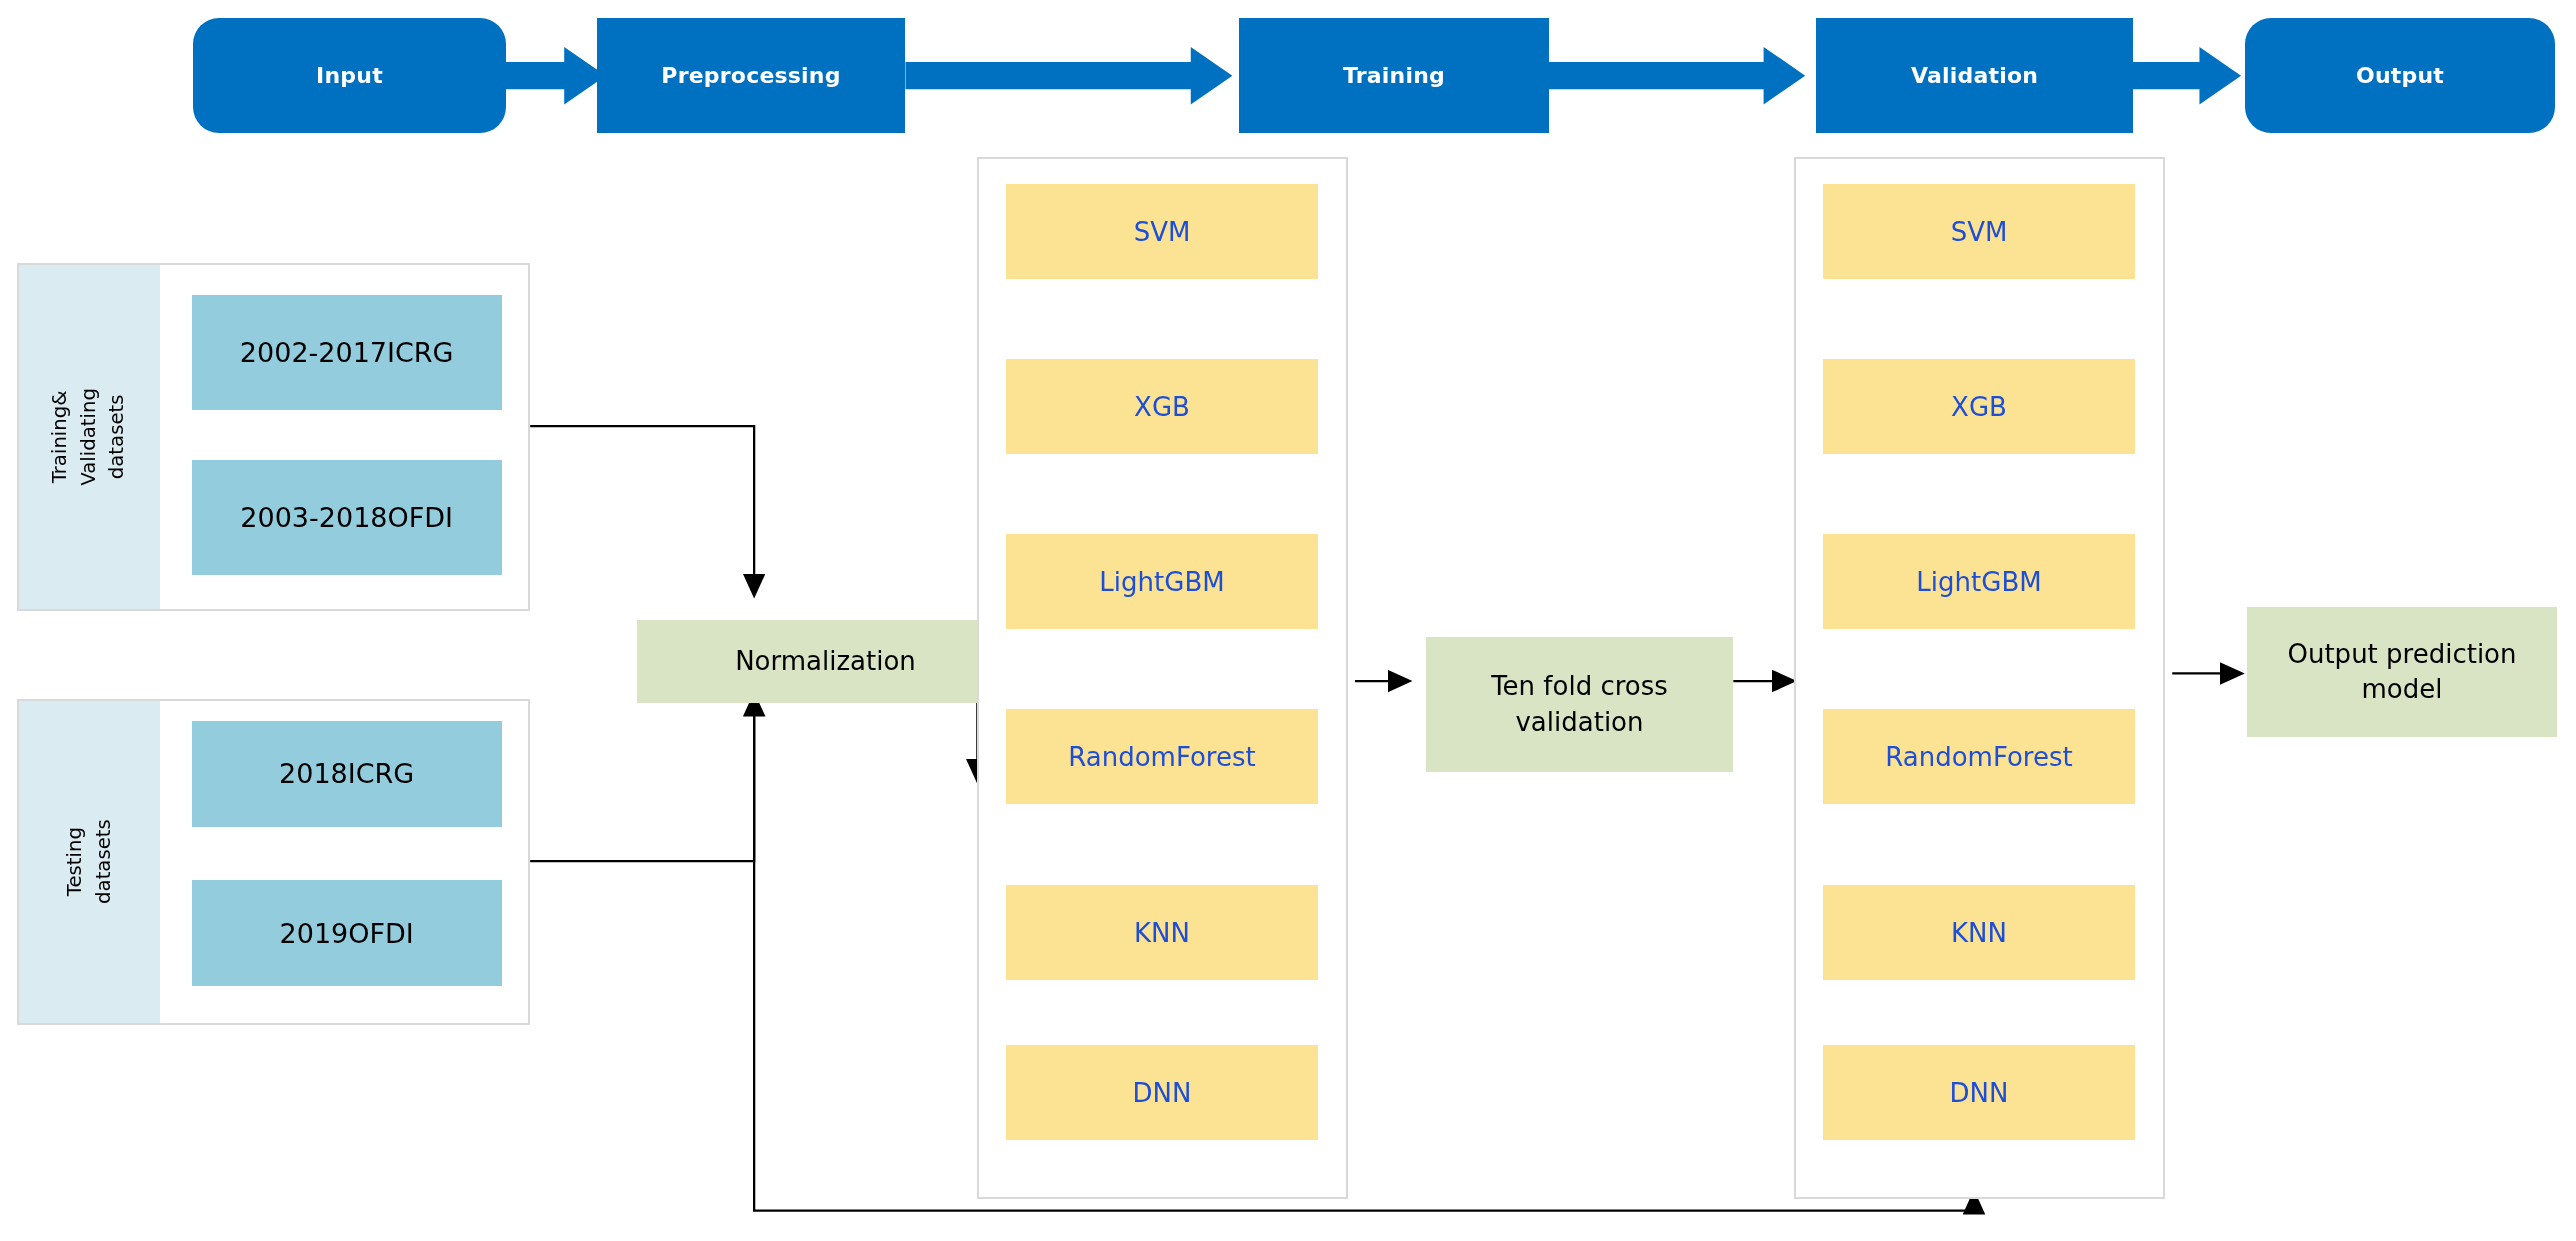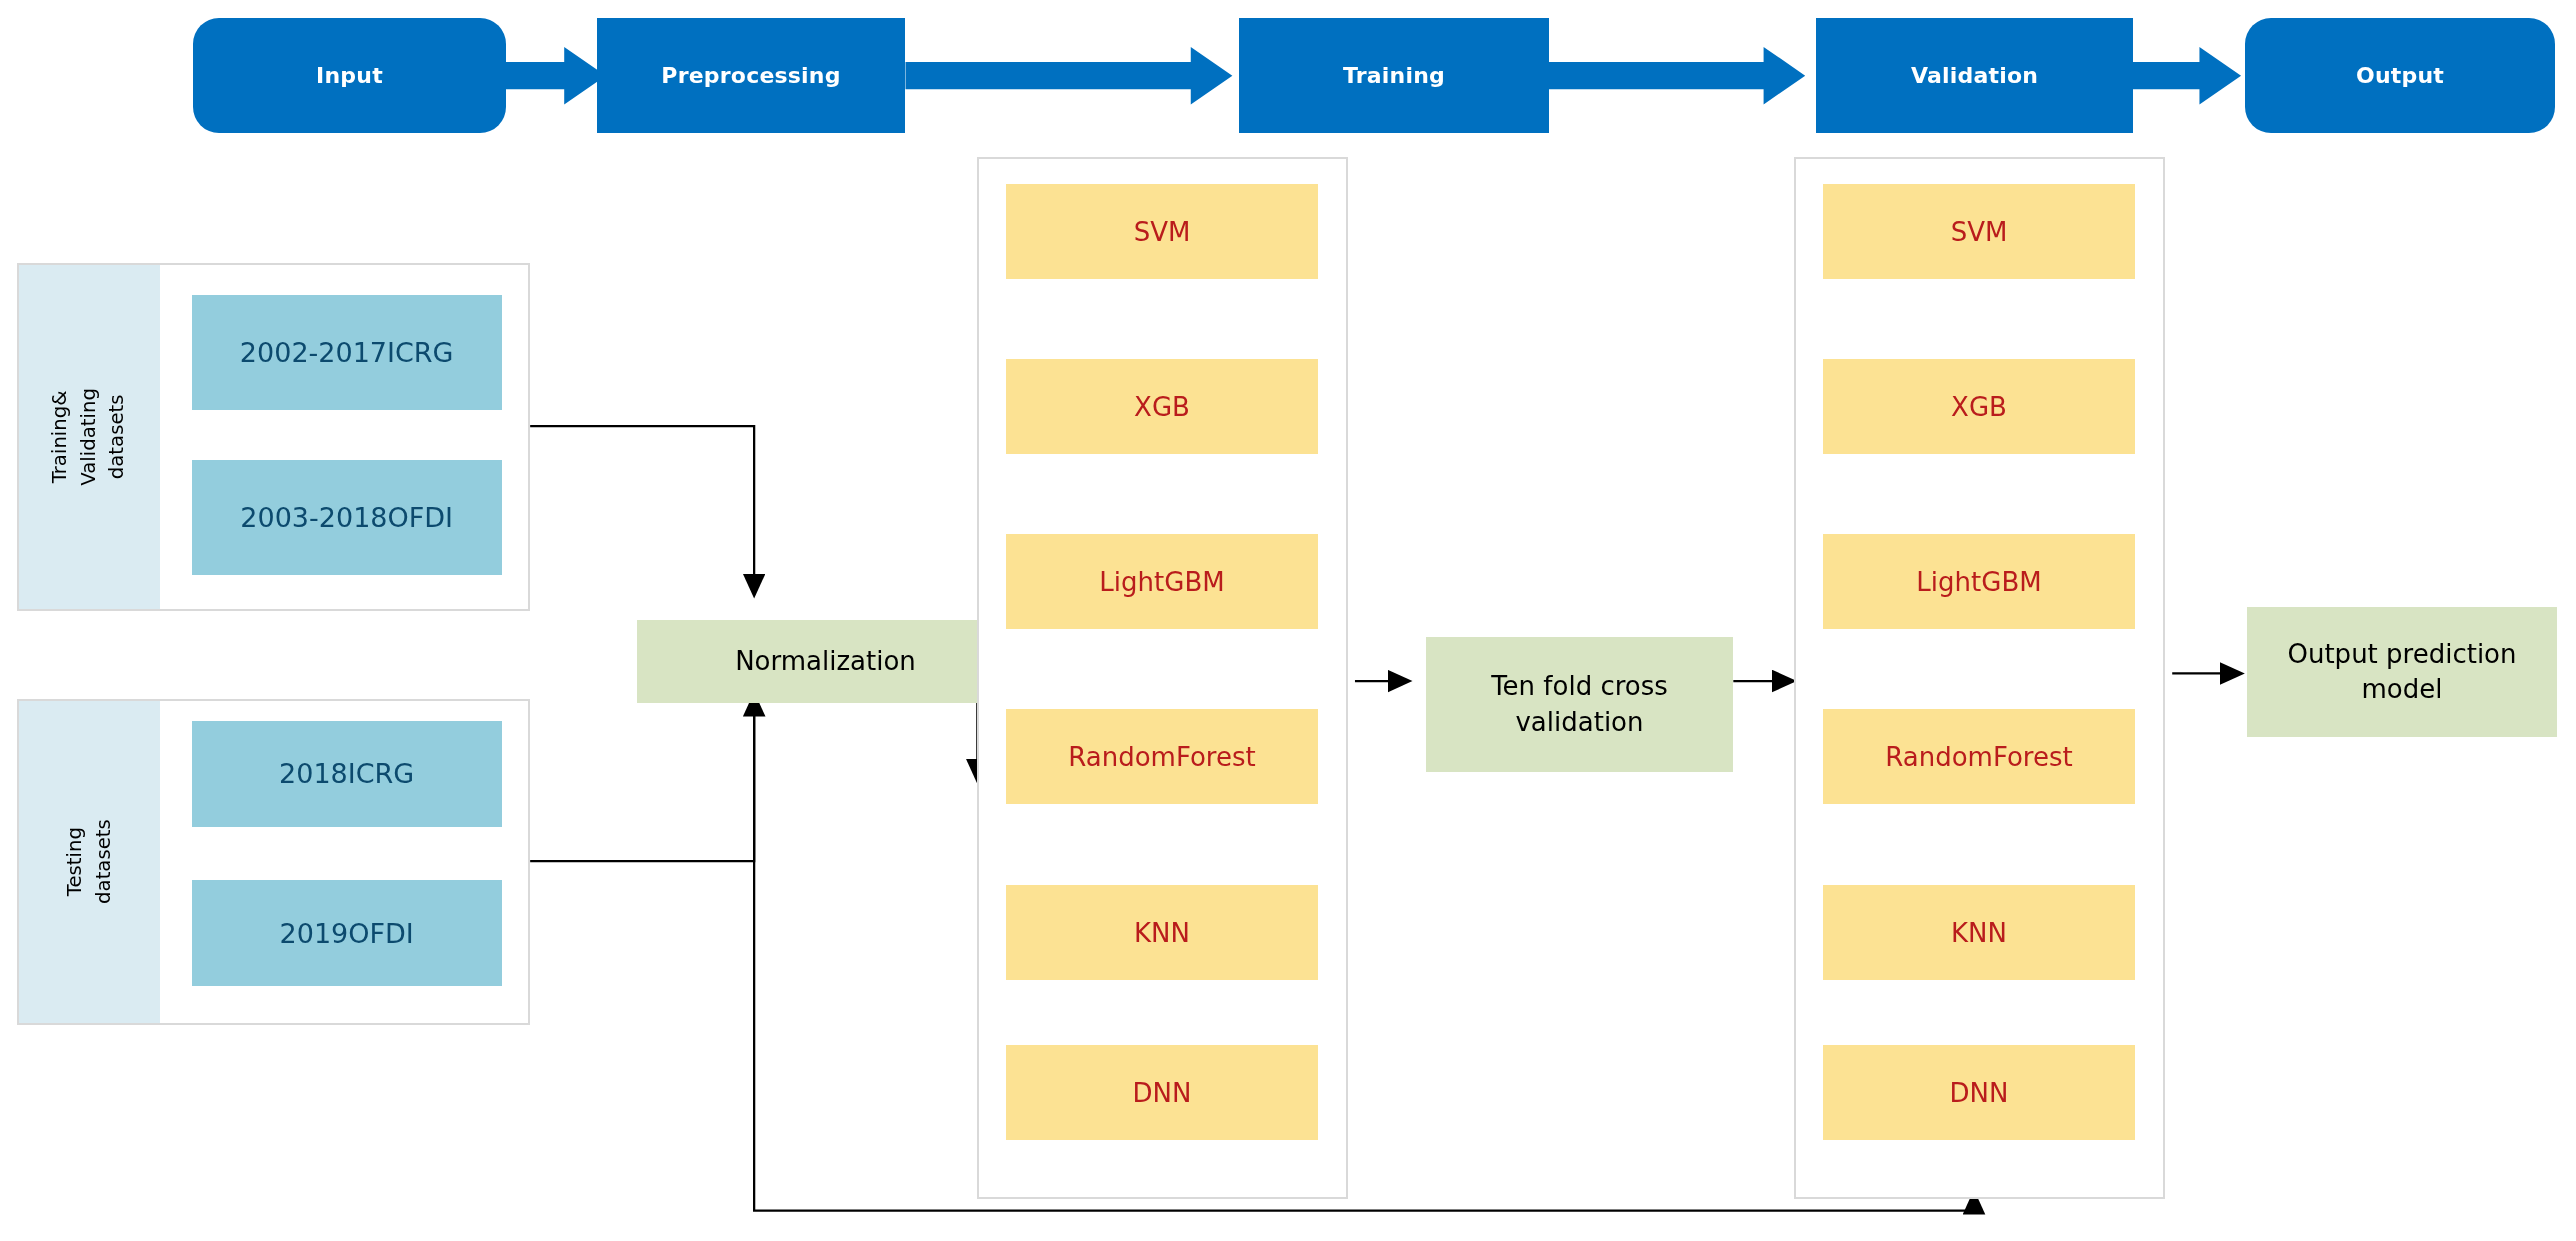--- a/index.html
+++ b/index.html
@@ -14,27 +14,27 @@
   .pipe-box.round{border-radius:26px;}
 
   
   .ds-group{position:absolute;background:#ffffff;border:2.3px solid #D9D9D9;
             box-sizing:border-box;}
   .ds-side{position:absolute;background:#DAEBF2;box-sizing:border-box;
            display:flex;align-items:center;justify-content:center;}
   .ds-side-txt{transform:rotate(-90deg);white-space:nowrap;font-size:19.7px;
                color:#000;line-height:1.45;text-align:center;}
   .ds-cell{position:absolute;background:#93CDDD;display:flex;
-           align-items:center;justify-content:center;font-size:27px;color:#0c4a6e;}
+           align-items:center;justify-content:center;font-size:27px;color:#000000;}
 
   
   .alg-panel{position:absolute;background:#ffffff;border:2.3px solid #D9D9D9;
              box-sizing:border-box;}
   .alg-box{position:absolute;background:#FCE293;display:flex;align-items:center;
-           justify-content:center;font-size:26px;color:#b91c1c;}
+           justify-content:center;font-size:26px;color:#1d4ed8;}
 
   
   .proc{position:absolute;background:#D8E4C3;display:flex;align-items:center;
         justify-content:center;text-align:center;font-size:26px;color:#000;
         line-height:1.35;}
 
   svg.conn{position:absolute;left:0;top:0;width:2576px;height:1241px;
            pointer-events:none;}
 </style>
 </head>

